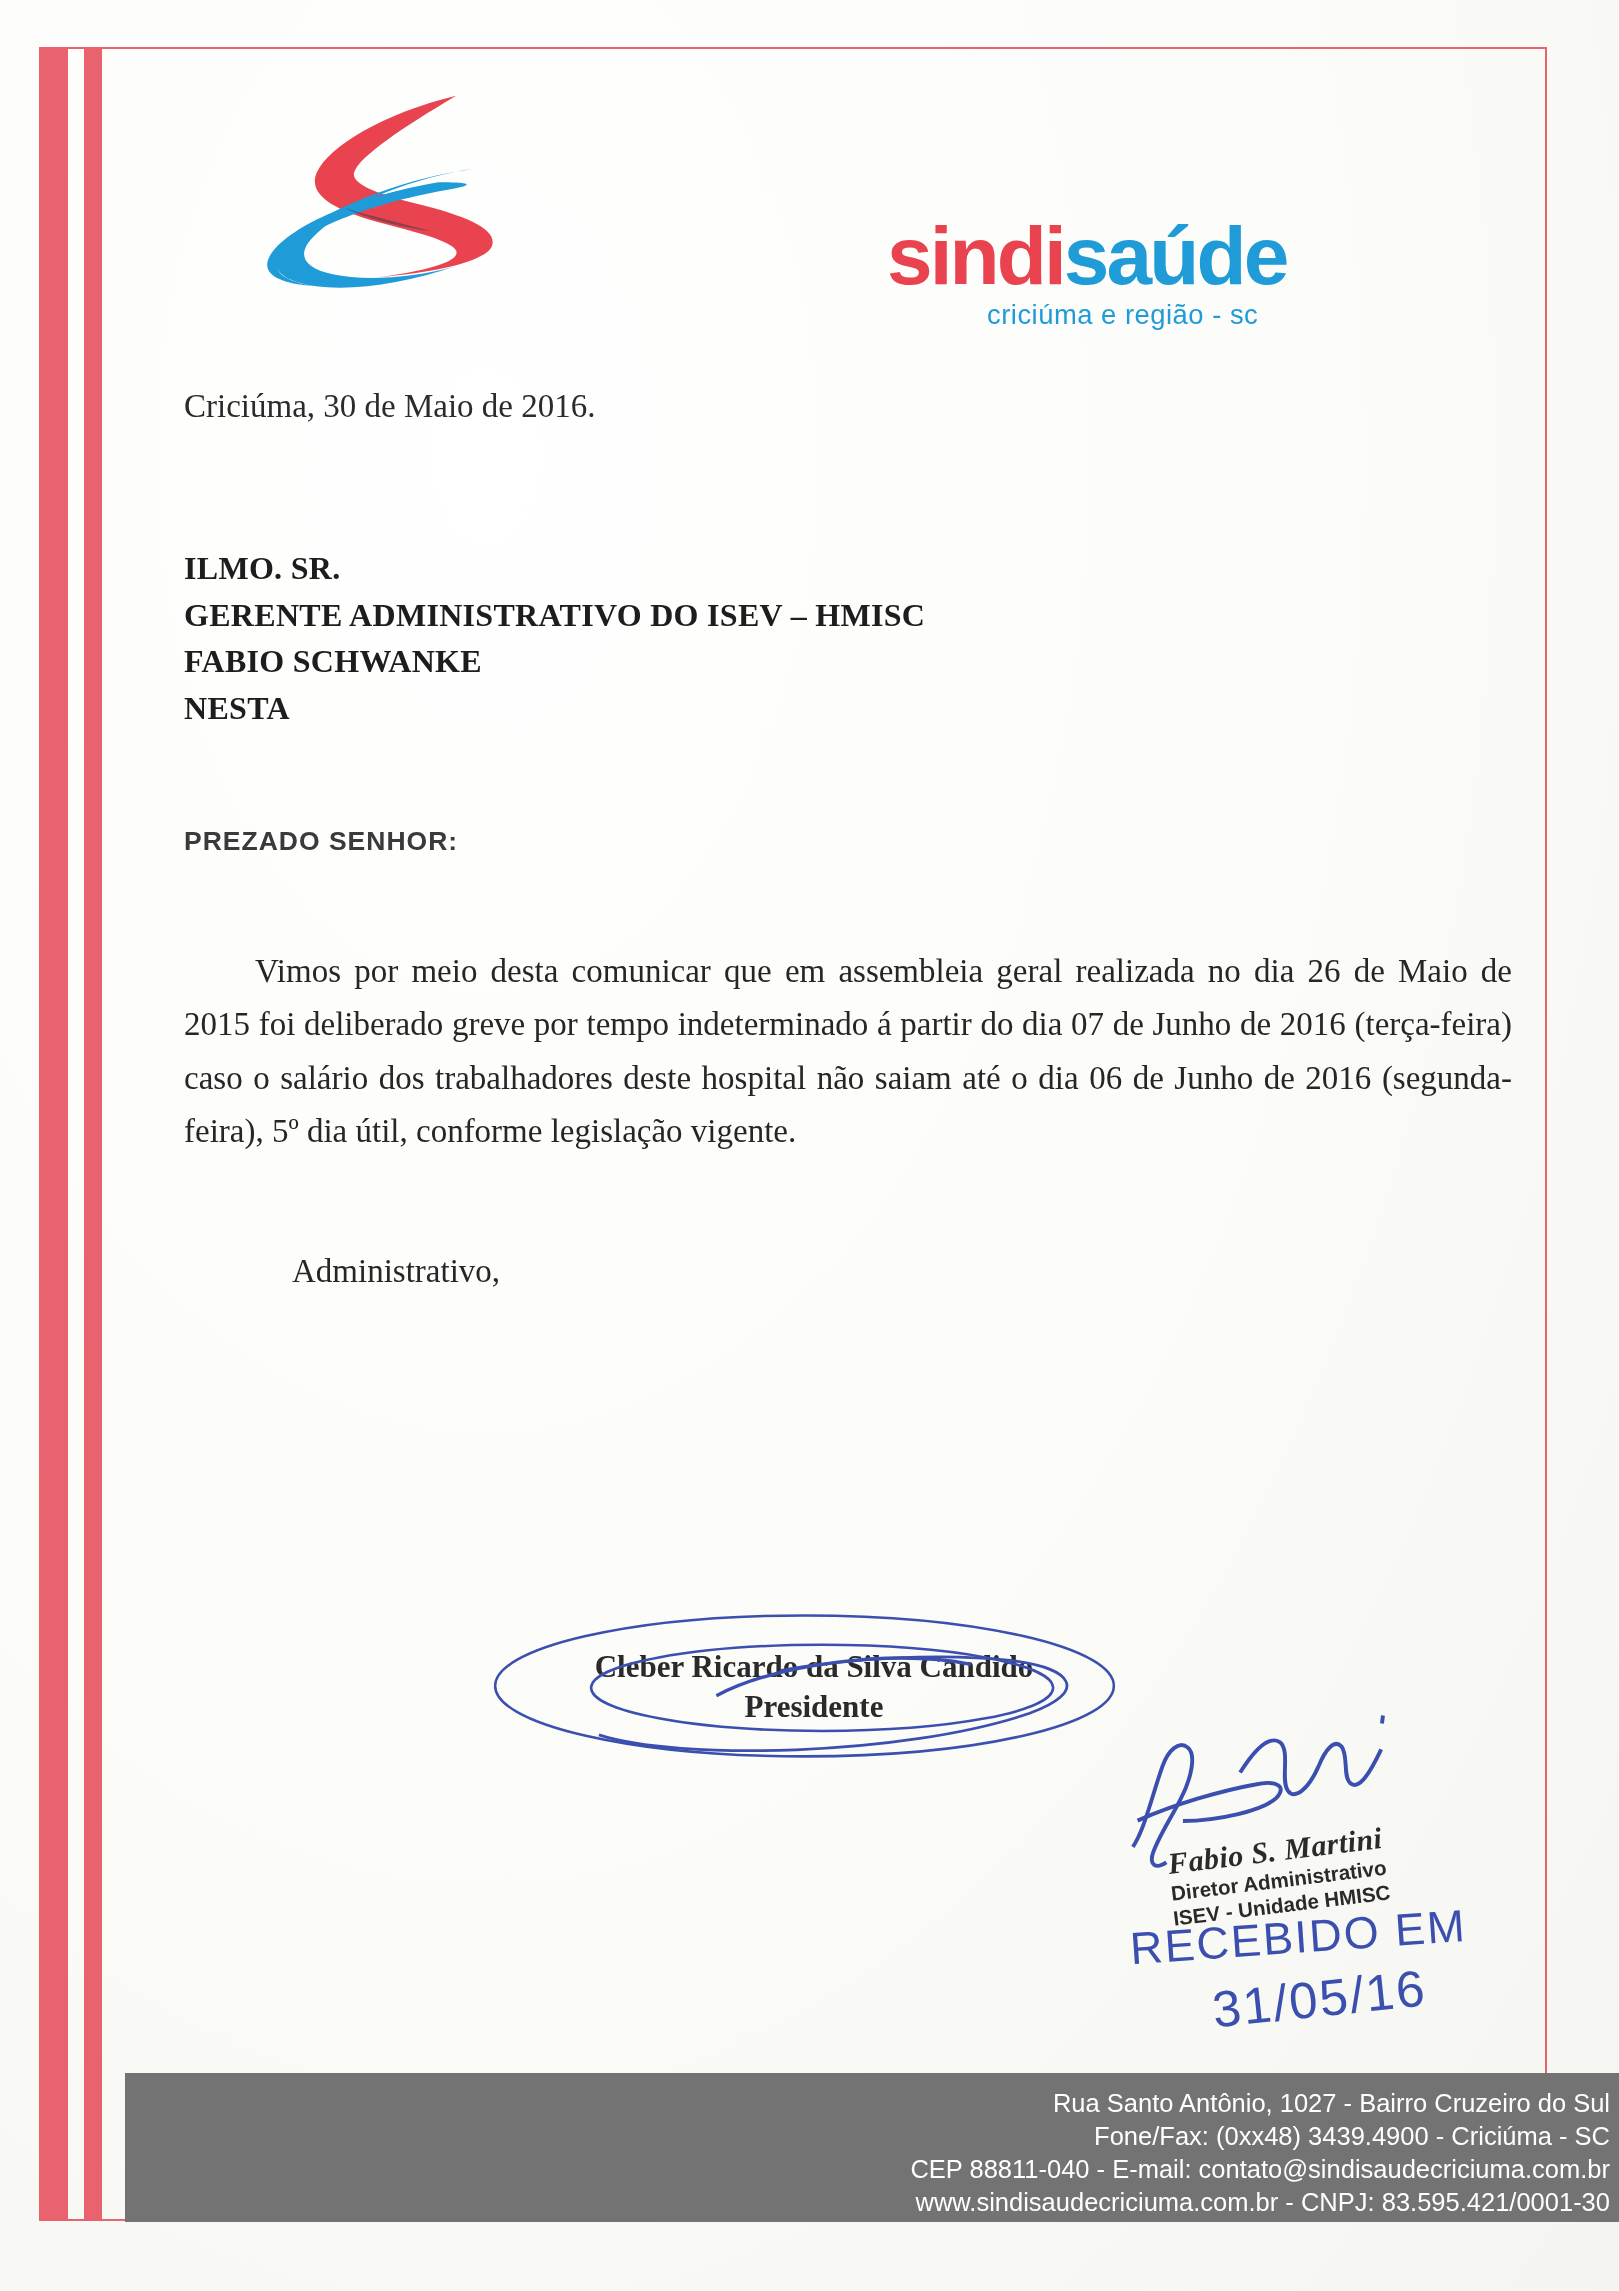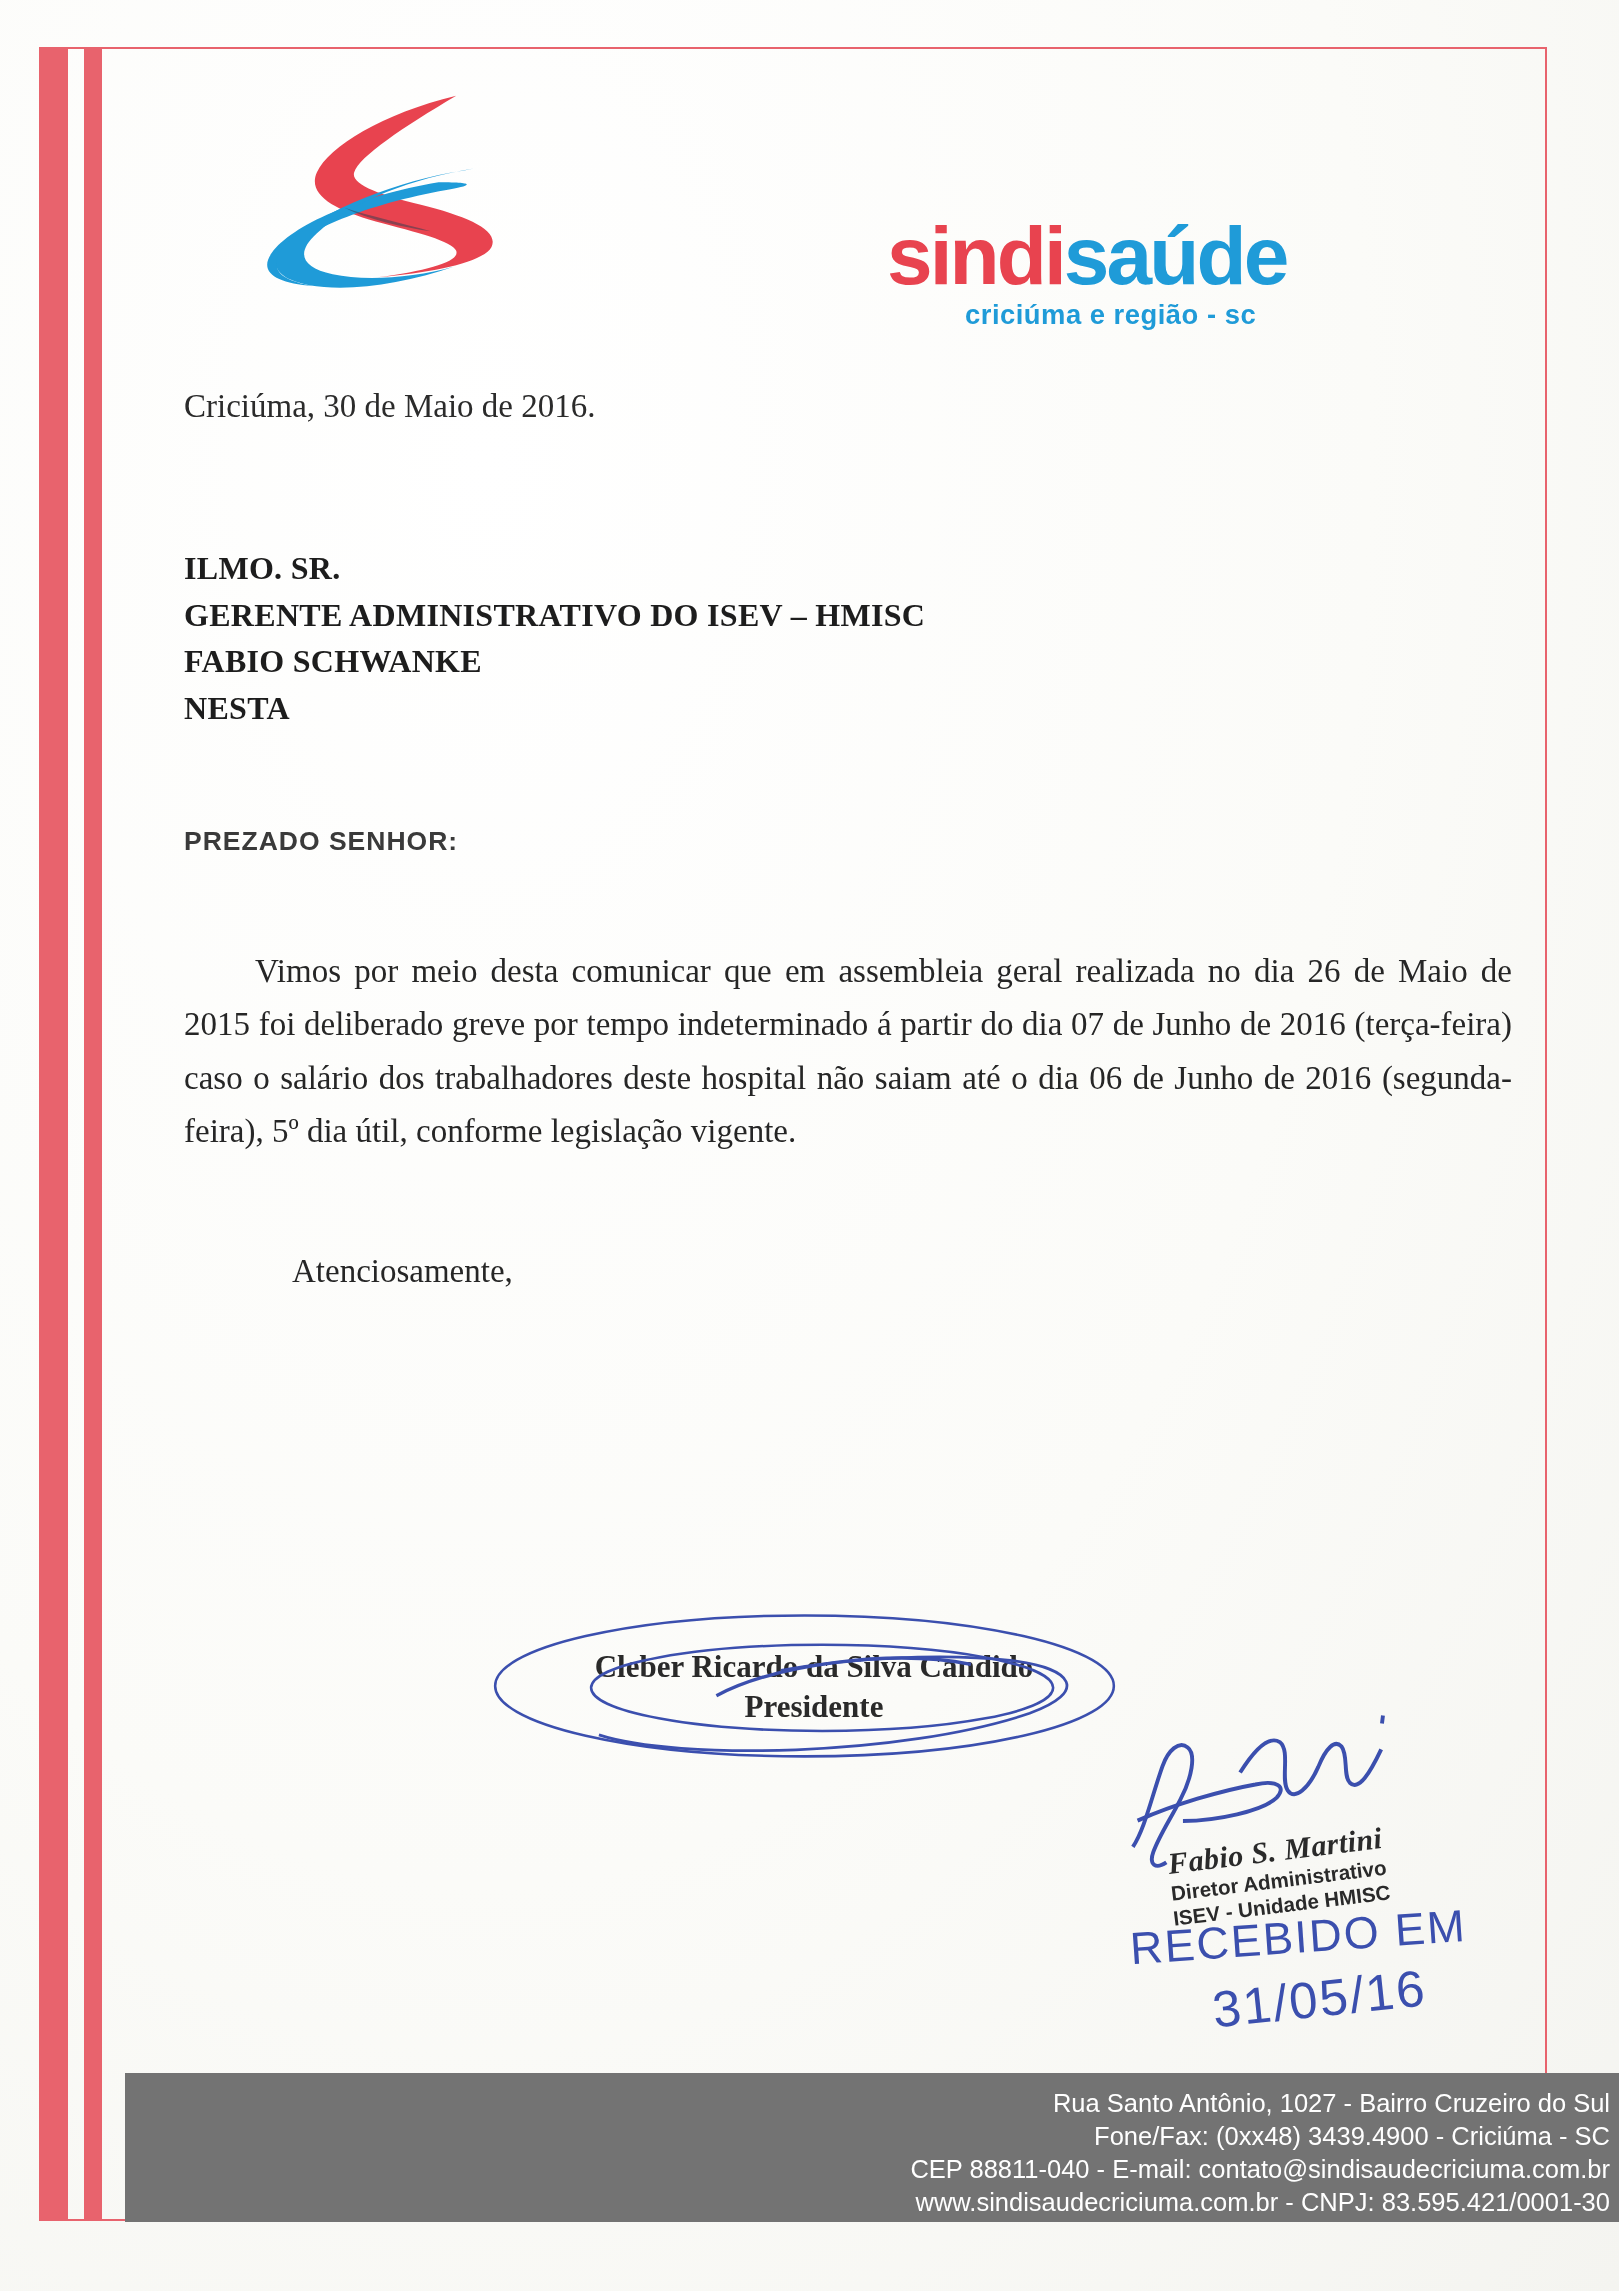--- a/index.html
+++ b/index.html
@@ -80,26 +80,26 @@
     font-weight: bold;
     font-size: 82px;
     letter-spacing: -2.9px;
     line-height: 0.95;
     white-space: nowrap;
   }
   .logo-word .red { color: #e8434f; }
   .logo-word .blue { color: #1f9bd8; }
   .logo-tag {
     font-family: "Liberation Sans", sans-serif;
-    font-weight: bold;
+    font-weight: normal;
     font-size: 27.4px;
     color: #1f9bd8;
     letter-spacing: 0.5px;
     margin-top: 3.9px;
-    margin-left: 78px;
+    margin-left: 100px;
     white-space: nowrap;
   }
 
   
   .content {
     position: absolute;
     left: 184px;
     top: 388px;
     width: 1328px;
   }
@@ -288,21 +288,21 @@
       <div>ILMO. SR.</div>
       <div>GERENTE ADMINISTRATIVO DO ISEV – HMISC</div>
       <div>FABIO SCHWANKE</div>
       <div>NESTA</div>
     </div>
 
     <div class="salutation">PREZADO SENHOR:</div>
 
     <div class="para">Vimos por meio desta comunicar que em assembleia geral realizada no dia 26 de Maio de 2015 foi deliberado greve por tempo indeterminado á partir do dia 07 de Junho de 2016 (terça-feira) caso o salário dos trabalhadores deste hospital não saiam até o dia 06 de Junho de 2016 (segunda-feira), 5º dia útil, conforme legislação vigente.</div>
 
-    <div class="closing">Atenciosamente,</div>
+    <div class="closing">Administrativo,</div>
   </div>
 
   <div class="sig-block">
     <svg class="sig-loop" viewBox="0 0 660 190">
       <ellipse cx="330" cy="100" rx="316" ry="72" fill="none" stroke="#3b4fae" stroke-width="2.6"></ellipse>
       <ellipse cx="348" cy="102" rx="236" ry="44" fill="none" stroke="#3b4fae" stroke-width="2.6"></ellipse>
       <path d="M120 150 C200 176 430 172 560 128 C620 106 606 82 540 74 C470 66 372 72 306 84" fill="none" stroke="#3b4fae" stroke-width="2.8"></path>
       <path d="M240 110 C300 78 420 62 500 78" fill="none" stroke="#3b4fae" stroke-width="3.4"></path>
     </svg>
     <div class="sig-name">Cleber Ricardo da Silva Candido</div>

